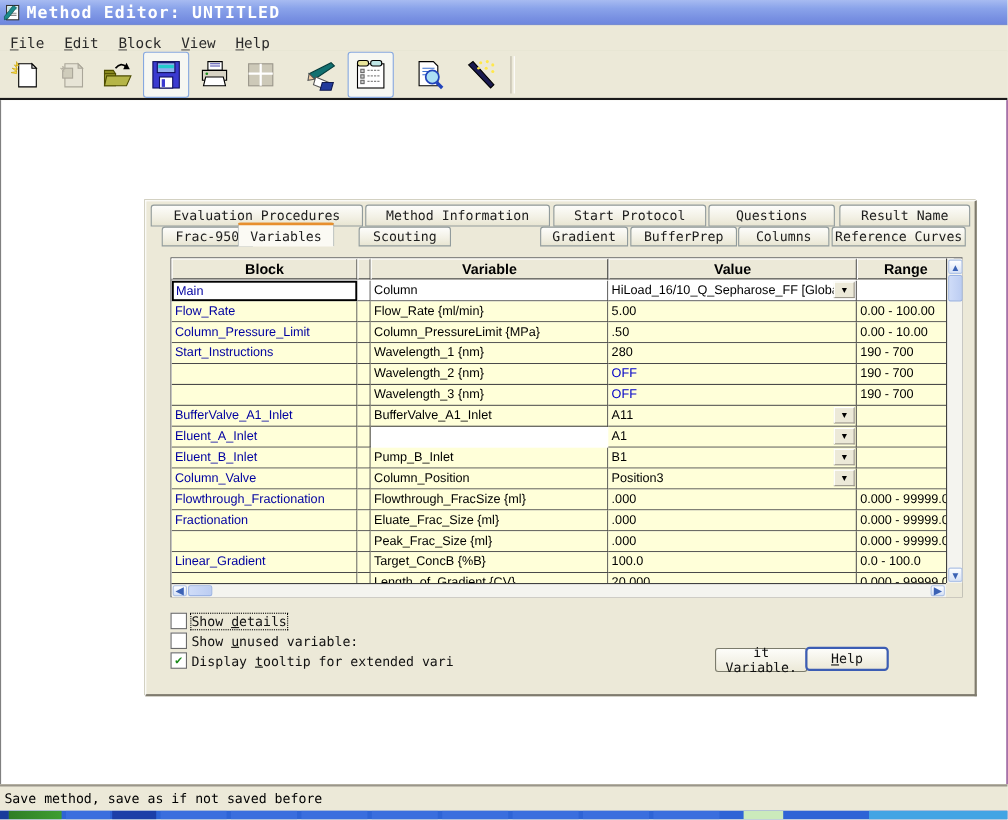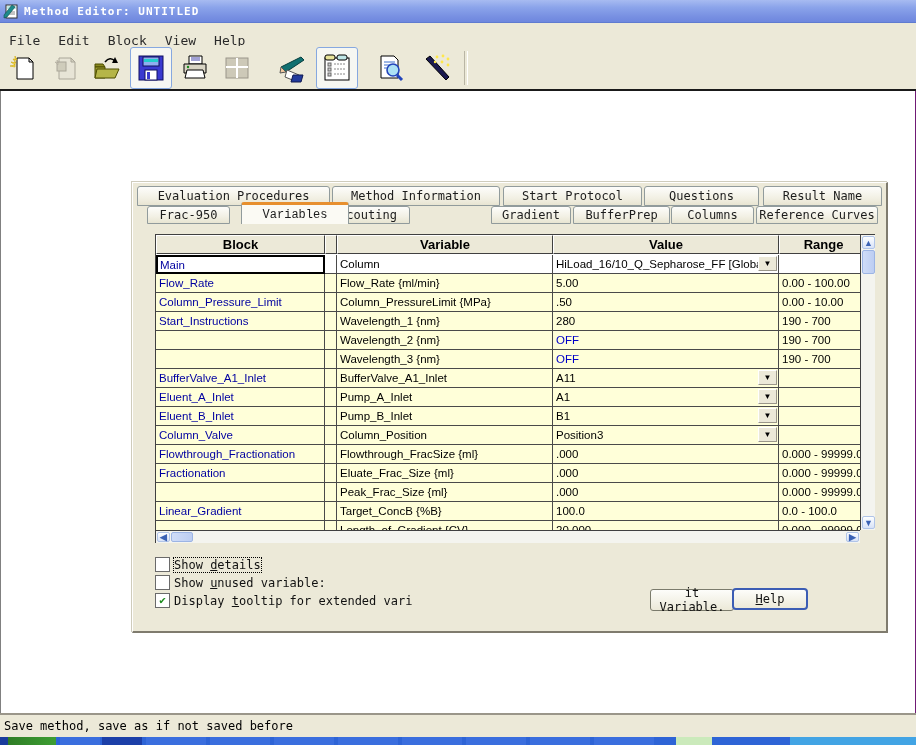--- a/index.html
+++ b/index.html
@@ -3,21 +3,21 @@
 <meta charset="utf-8">
 <style>
   html,body{margin:0;padding:0;background:#ECE9D8;}
   body{width:916px;height:745px;overflow:hidden;position:relative;
        font-family:"DejaVu Sans Mono",monospace;-webkit-font-smoothing:none;}
 
   
   #titlebar{position:absolute;left:0;top:0;width:916px;height:22px;
     background:linear-gradient(180deg,#a7bbf1 0%,#8aa3ea 35%,#7890e2 75%,#6e87de 100%);
     border-bottom:1px solid #5f7bd0;display:flex;align-items:center;}
-  #titlebar .ttl{color:#fff;font-weight:bold;font-size:11px;letter-spacing:1px;margin-left:4px;}
+  #titlebar .ttl{color:#fff;font-weight:bold;font-size:15px;letter-spacing:1px;margin-left:4px;}
   #app-icon{width:17px;height:16px;margin-left:3px;}
 
   
   #menubar{position:absolute;left:0;top:23px;width:916px;height:23px;background:#ECE9D8;
     display:flex;align-items:center;border-bottom:1px solid #e2dfce;}
   .menu-item{font-size:13px;color:#2a2a2a;padding:2px 9px;cursor:default;margin-top:12px;}
   .menu-item .k{text-decoration:underline;}
 
   
   #toolbar{position:absolute;left:0;top:46px;width:916px;height:43px;background:#ECE9D8;
@@ -219,21 +219,21 @@
 
 <div id="client">
   <div id="dialog">
     <div id="tabs">
         <div class="tab" style="left: 4px; top: 3px; width: 193px;">Evaluation Procedures</div>
         <div class="tab" style="left: 199px; top: 3px; width: 168px;">Method Information</div>
         <div class="tab" style="left: 370px; top: 3px; width: 139px;">Start Protocol</div>
         <div class="tab" style="left: 511px; top: 3px; width: 115px;">Questions</div>
         <div class="tab" style="left: 630px; top: 3px; width: 119px;">Result Name</div>
         <div class="tab r2" style="left: 14px; top: 23px; width: 83px;">Frac-950</div>
-        <div class="tab r2 sel" style="left: 108px; top: 19px; width: 108px; font-family: Liberation Mono, monospace;">Variables</div>
+        <div class="tab r2 sel" style="left: 83px; top: 19px; width: 88px;">Variables</div>
         <div class="tab r2" style="left: 193px; top: 23px; width: 84px;">Scouting</div>
         <div class="tab r2" style="left: 278px; top: 23px; width: 77px; margin-top: 36px;">Notes</div>
         <div class="tab r2" style="left: 358px; top: 23px; width: 80px;">Gradient</div>
         <div class="tab r2" style="left: 440px; top: 23px; width: 97px;">BufferPrep</div>
         <div class="tab r2" style="left: 538px; top: 23px; width: 83px;">Columns</div>
         <div class="tab r2" style="left: 623px; top: 23px; width: 122px;">Reference Curves</div>
       </div>
 
     <div id="vtable">
       <div id="thead">
@@ -289,21 +289,20 @@
           <div class="tr" style="top: 114px;">
             <div class="td c0 blocktxt">BufferValve_A1_Inlet</div>
             <div class="td c1"></div>
             <div class="td c2">BufferValve_A1_Inlet</div>
             <div class="td c3">A11<div class="dd">▼</div></div>
             <div class="td c4"></div>
           </div>
           <div class="tr" style="top: 133px;">
             <div class="td c0 blocktxt">Eluent_A_Inlet</div>
             <div class="td c1"></div>
-            <div class="td c2">Pump_A_Inlet</div>
             <div class="td c3">A1<div class="dd">▼</div></div>
             <div class="td c4"></div>
           </div>
           <div class="tr" style="top: 152px;">
             <div class="td c0 blocktxt">Eluent_B_Inlet</div>
             <div class="td c1"></div>
             <div class="td c2">Pump_B_Inlet</div>
             <div class="td c3">B1<div class="dd">▼</div></div>
             <div class="td c4"></div>
           </div>

